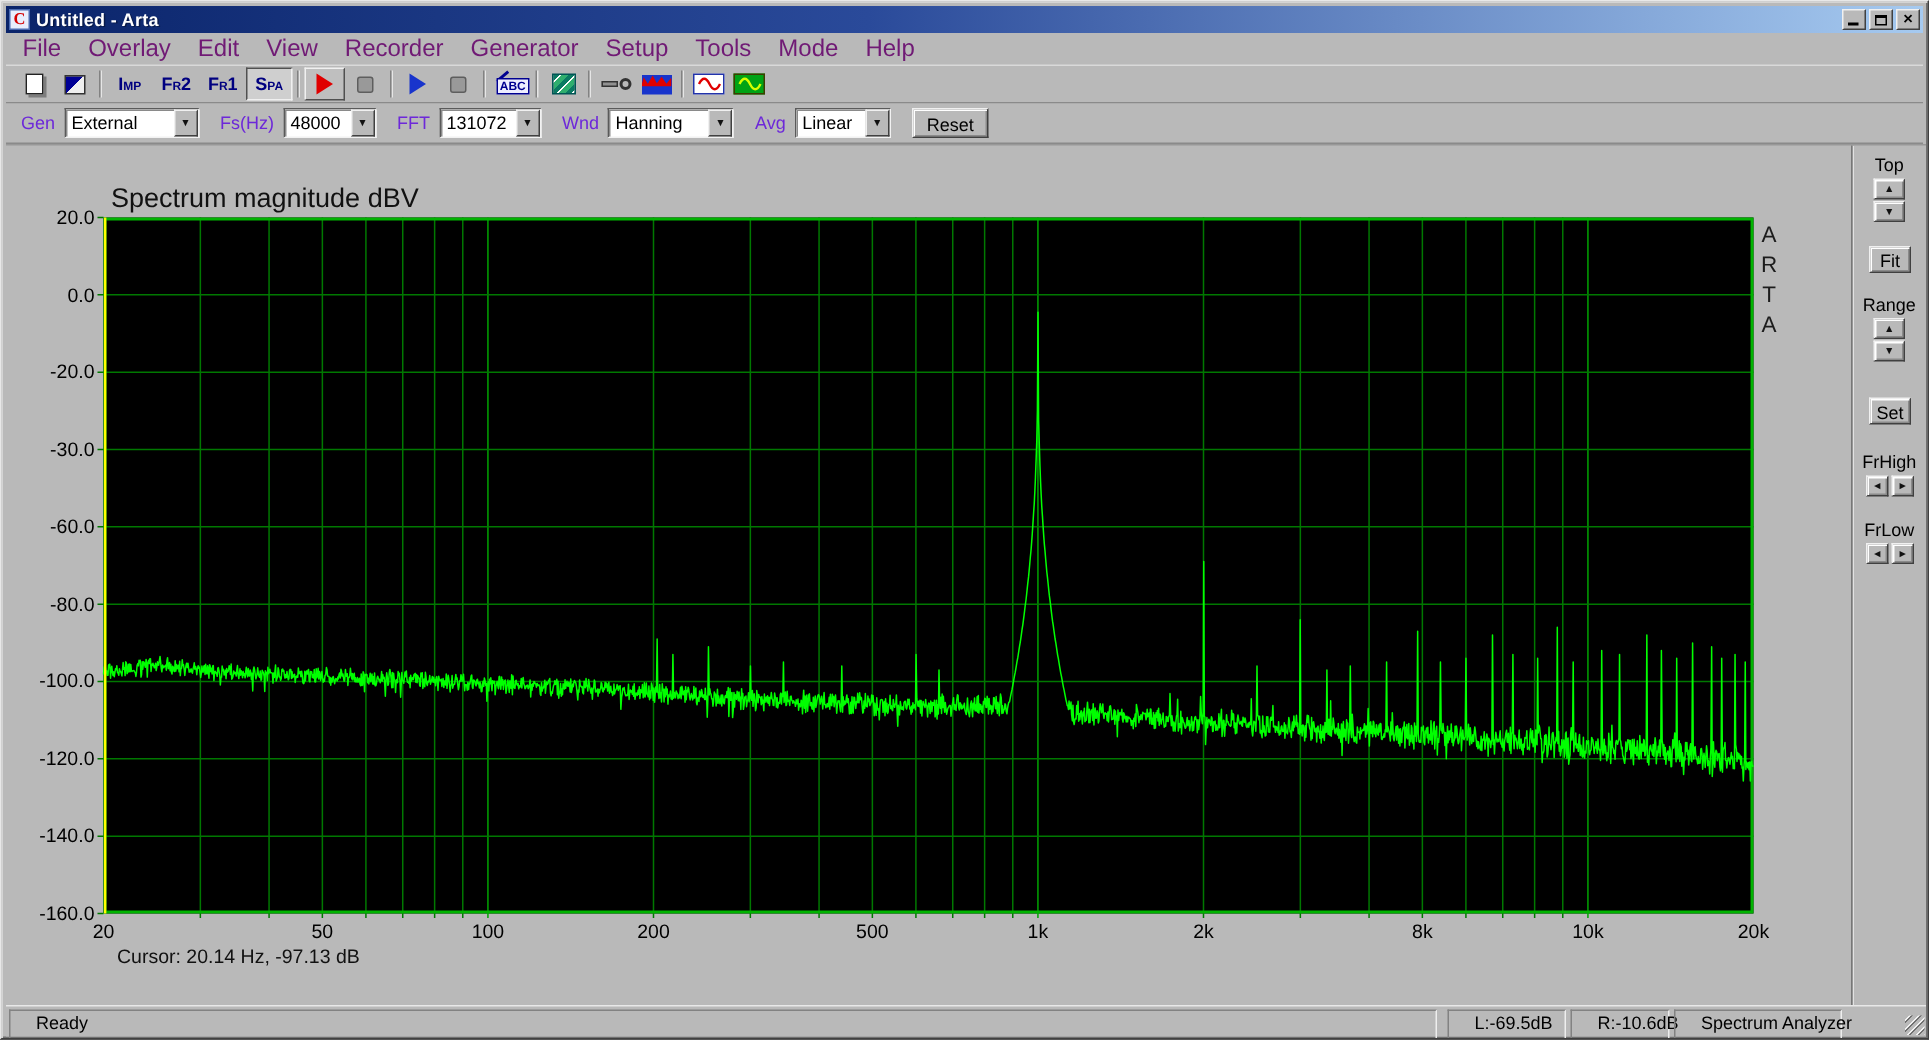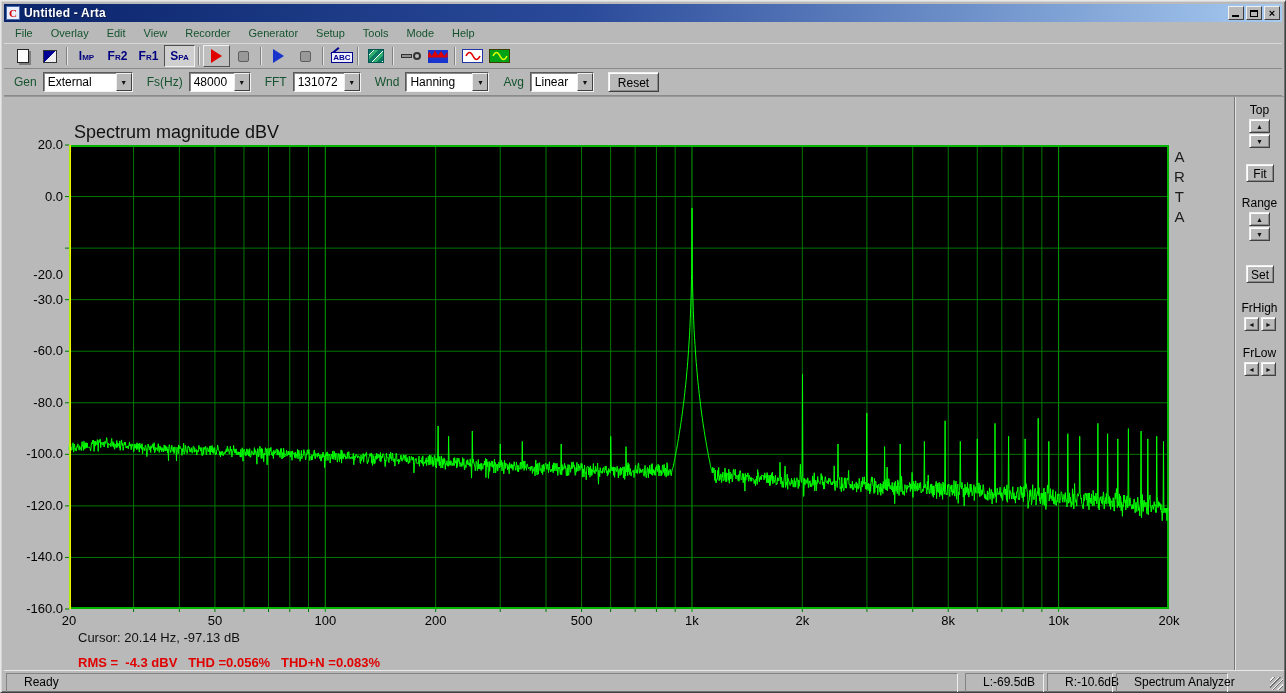--- a/index.html
+++ b/index.html
@@ -24,21 +24,21 @@
     white-space:pre; text-shadow:1px 1px 0 rgba(0,0,0,.35); }
   .tb-btn{ width:16px; height:14px; background:#b9b9b9; margin-left:2px;
     border:1px solid; border-color:#f0f0f0 #404040 #404040 #f0f0f0;
     display:flex; align-items:center; justify-content:center; position:relative; }
   .g-min{ position:absolute; left:3px; bottom:2px; width:7px; height:2px; background:#000; }
   .g-max{ width:8px; height:7px; border:1px solid #000; border-top-width:2px; }
   .g-close{ font-size:11px; font-weight:bold; color:#000; line-height:10px; }
   
   .menubar{ position:absolute; left:3px; top:21px; right:3px; height:21px;
     display:flex; align-items:center; padding-left:2px; background:#b9b9b9; }
-  .menu-item{ font-size:11px; color:#14532d; padding:2px 9px; }
+  .menu-item{ font-size:16px; color:#701a75; padding:2px 9px; }
   
   .toolbar{ position:absolute; left:3px; top:42px; right:3px; height:26px;
     display:flex; align-items:center; padding-left:5px; background:#b9b9b9;
     border-top:1px solid #d9d9d9; border-bottom:1px solid #8a8a8a; }
   .tbtn{ width:27px; height:22px; display:flex; align-items:center; justify-content:center;
     border:1px solid transparent; }
   .tbtn.raised{ border-color:#f0f0f0 #505050 #505050 #f0f0f0; background:#bfbfbf; }
   .tbtn.pressed{ border-color:#505050 #f0f0f0 #f0f0f0 #505050; background:#cfcfcf; }
   .tsep{ width:2px; height:18px; margin:0 3px;
     border-left:1px solid #828282; border-right:1px solid #e6e6e6; }
@@ -65,21 +65,21 @@
   .i-wave{ position:relative; width:20px; height:13px; background:#1834cc; overflow:hidden; }
   .i-wave::before{ content:""; position:absolute; left:0; right:0; top:0; height:8px; background:#e00000;
     clip-path:polygon(0 100%,8% 25%,22% 80%,38% 10%,52% 75%,68% 20%,84% 80%,100% 30%,100% 100%); }
   .i-sinebox{ width:21px; height:14px; display:flex; align-items:center; justify-content:center; }
   .i-sinebox.white{ background:#fff; border:1px solid #2233aa; }
   .i-sinebox.green{ background:#00a315; border:1px solid #3d3d00; }
   
   .ctrlrow{ position:absolute; left:3px; top:68px; right:3px; height:27px;
     display:flex; align-items:center; padding-left:10px; background:#b9b9b9;
     border-bottom:1px solid #8a8a8a; }
-  .ctl-label{ font-size:12px; color:#14532d; margin-right:6px; }
+  .ctl-label{ font-size:12px; color:#6d28d9; margin-right:6px; }
   .combo{ height:20px; display:flex; margin-right:14px;
     border:1px solid; border-color:#5a5a5a #f2f2f2 #f2f2f2 #5a5a5a; background:#fff;
     box-shadow:inset 1px 1px 0 #8a8a8a; }
   .combo .val{ font-size:12px; padding:2px 4px 0 4px; color:#000; }
   .combo .arrow{ width:16px; background:#b9b9b9; display:flex; align-items:center; justify-content:center;
     border:1px solid; border-color:#f0f0f0 #404040 #404040 #f0f0f0; font-size:7px; color:#111; }
   .btn{ background:#b9b9b9; border:1px solid; border-color:#f0f0f0 #404040 #404040 #f0f0f0;
     box-shadow:inset 1px 1px 0 #fff, inset -1px -1px 0 #8a8a8a;
     font-size:12px; color:#000; text-align:center; }
   .reset-btn{ height:20px; padding:2px 9px 0 9px; }
@@ -284,41 +284,40 @@
         <line x1="-4" y1="464" x2="0" y2="464" stroke="#007800" stroke-width="1"></line>
         <rect x="1" y="1" width="1098" height="462" fill="none" stroke="#00b400" stroke-width="2"></rect>
         <path d="M0.0 304.7L0.4 299.6L0.8 300.1L1.3 300.3L1.7 303.7L2.1 302.1L2.5 305.2L3.0 305.1L3.4 298.4L3.8 298.0L4.2 297.8L4.7 307.2L5.1 301.2L5.5 299.1L5.9 302.7L6.3 305.3L6.8 302.9L7.2 306.1L7.6 303.5L8.0 300.9L8.5 301.5L8.9 298.8L9.3 303.3L9.7 303.7L10.2 305.2L10.6 300.8L11.0 302.4L11.4 302.6L11.9 304.0L12.3 305.6L12.7 301.0L13.1 296.7L13.5 301.2L14.0 300.2L14.4 305.4L14.8 296.2L15.2 296.8L15.7 304.1L16.1 303.3L16.5 297.8L16.9 302.9L17.4 297.7L17.8 302.8L18.2 298.0L18.6 302.2L19.0 302.7L19.5 302.2L19.9 302.2L20.3 302.0L20.7 302.7L21.2 303.5L21.6 306.0L22.0 303.2L22.4 298.7L22.9 297.4L23.3 298.9L23.7 295.2L24.1 296.4L24.5 295.1L25.0 306.4L25.4 304.7L25.8 296.1L26.2 301.1L26.7 296.2L27.1 296.7L27.5 298.3L27.9 299.8L28.4 294.6L28.8 297.7L29.2 306.4L29.6 296.9L30.1 295.1L30.5 297.4L30.9 294.2L31.3 294.1L31.7 302.6L32.2 297.8L32.6 298.6L33.0 297.2L33.4 298.9L33.9 300.2L34.3 299.4L34.7 297.1L35.1 302.0L35.6 299.5L36.0 296.2L36.4 298.3L36.8 298.5L37.2 295.7L37.7 292.6L38.1 296.5L38.5 300.6L38.9 302.9L39.4 298.4L39.8 299.1L40.2 300.2L40.6 299.3L41.1 299.0L41.5 298.4L41.9 301.8L42.3 295.6L42.7 293.5L43.2 300.8L43.6 299.8L44.0 296.6L44.4 302.1L44.9 297.9L45.3 303.1L45.7 304.3L46.1 299.1L46.6 299.9L47.0 302.5L47.4 302.7L47.8 295.5L48.2 302.4L48.7 298.0L49.1 300.8L49.5 300.4L49.9 298.5L50.4 302.9L50.8 295.9L51.2 305.4L51.6 301.0L52.1 300.3L52.5 294.9L52.9 298.7L53.3 298.1L53.8 301.5L54.2 305.3L54.6 301.4L55.0 298.8L55.4 297.1L55.9 300.0L56.3 297.1L56.7 300.1L57.1 303.1L57.6 301.6L58.0 302.9L58.4 300.9L58.8 302.6L59.3 303.8L59.7 300.9L60.1 299.5L60.5 296.9L60.9 301.1L61.4 299.3L61.8 301.2L62.2 304.8L62.6 301.0L63.1 298.8L63.5 300.5L63.9 299.8L64.3 302.9L64.8 306.6L65.2 304.1L65.6 299.0L66.0 302.9L66.4 303.1L66.9 299.2L67.3 298.7L67.7 304.7L68.1 297.8L68.6 303.7L69.0 304.3L69.4 298.8L69.8 301.3L70.3 307.1L70.7 298.1L71.1 299.1L71.5 302.8L72.0 300.5L72.4 304.3L72.8 298.9L73.2 298.7L73.6 308.6L74.1 303.1L74.5 302.5L74.9 303.7L75.3 303.5L75.8 305.9L76.2 300.4L76.6 300.1L77.0 302.2L77.5 305.4L77.9 311.6L78.3 306.6L78.7 306.4L79.1 299.0L79.6 302.1L80.0 301.3L80.4 305.0L80.8 304.7L81.3 301.9L81.7 307.5L82.1 300.6L82.5 303.2L83.0 302.7L83.4 301.1L83.8 298.8L84.2 300.0L84.6 304.6L85.1 297.7L85.5 307.8L85.9 307.2L86.3 306.0L86.8 302.4L87.2 304.2L87.6 303.1L88.0 303.7L88.5 305.7L88.9 301.6L89.3 298.7L89.7 304.3L90.2 307.4L90.6 304.1L91.0 300.9L91.4 305.1L91.8 302.1L92.3 303.7L92.7 306.8L93.1 302.7L93.5 305.2L94.0 304.1L94.4 306.9L94.8 302.9L95.2 299.9L95.7 304.4L96.1 306.2L96.5 300.7L96.9 305.1L97.3 305.7L97.8 301.7L98.2 303.3L98.6 308.0L99.0 303.9L99.5 315.6L99.9 301.7L100.3 299.7L100.7 301.3L101.2 304.9L101.6 307.6L102.0 306.0L102.4 304.3L102.8 300.2L103.3 304.5L103.7 305.8L104.1 306.6L104.5 302.3L105.0 308.5L105.4 308.0L105.8 301.8L106.2 302.8L106.7 303.7L107.1 306.0L107.5 316.0L107.9 302.2L108.3 303.1L108.8 303.8L109.2 308.7L109.6 299.9L110.0 304.1L110.5 303.3L110.9 301.1L111.3 303.5L111.7 303.4L112.2 303.6L112.6 303.9L113.0 310.4L113.4 303.6L113.9 306.7L114.3 302.5L114.7 298.3L115.1 309.0L115.5 307.8L116.0 306.4L116.4 300.1L116.8 301.7L117.2 306.3L117.7 306.4L118.1 308.5L118.5 307.3L118.9 301.4L119.4 301.0L119.8 302.5L120.2 302.0L120.6 305.4L121.0 307.1L121.5 304.6L121.9 306.6L122.3 302.7L122.7 305.7L123.2 308.2L123.6 307.4L124.0 302.1L124.4 301.2L124.9 301.5L125.3 307.3L125.7 302.8L126.1 306.8L126.5 306.2L127.0 304.7L127.4 304.5L127.8 310.0L128.2 306.1L128.7 306.7L129.1 305.3L129.5 306.5L129.9 300.4L130.4 304.1L130.8 303.3L131.2 302.7L131.6 306.1L132.1 302.5L132.5 305.2L132.9 310.0L133.3 310.8L133.7 310.3L134.2 302.5L134.6 308.9L135.0 304.0L135.4 302.4L135.9 304.4L136.3 302.1L136.7 301.3L137.1 308.7L137.6 309.6L138.0 302.7L138.4 303.0L138.8 302.9L139.2 306.7L139.7 304.8L140.1 307.0L140.5 301.3L140.9 309.5L141.4 309.7L141.8 300.8L142.2 306.8L142.6 305.3L143.1 300.5L143.5 307.6L143.9 302.6L144.3 303.4L144.7 308.5L145.2 306.6L145.6 302.6L146.0 306.1L146.4 309.8L146.9 307.9L147.3 309.1L147.7 305.1L148.1 305.0L148.6 300.0L149.0 301.4L149.4 305.6L149.8 305.9L150.3 306.0L150.7 310.2L151.1 306.6L151.5 311.8L151.9 307.2L152.4 309.7L152.8 306.6L153.2 306.0L153.6 308.5L154.1 310.8L154.5 308.5L154.9 307.4L155.3 307.6L155.8 309.0L156.2 306.4L156.6 307.6L157.0 304.8L157.4 303.7L157.9 307.0L158.3 301.2L158.7 302.7L159.1 305.7L159.6 304.3L160.0 307.0L160.4 309.1L160.8 308.4L161.3 301.4L161.7 305.7L162.1 305.8L162.5 304.1L162.9 312.0L163.4 306.6L163.8 306.6L164.2 305.1L164.6 300.5L165.1 305.2L165.5 307.6L165.9 304.0L166.3 308.3L166.8 304.7L167.2 303.8L167.6 309.4L168.0 306.8L168.4 309.7L168.9 309.1L169.3 306.7L169.7 309.9L170.1 308.5L170.6 307.1L171.0 311.0L171.4 312.1L171.8 304.4L172.3 312.0L172.7 311.8L173.1 302.8L173.5 303.9L174.0 316.2L174.4 304.8L174.8 305.1L175.2 304.5L175.6 304.7L176.1 310.1L176.5 307.2L176.9 311.0L177.3 307.4L177.8 303.8L178.2 309.5L178.6 306.8L179.0 304.4L179.5 311.0L179.9 306.1L180.3 311.2L180.7 303.6L181.1 312.2L181.6 312.1L182.0 310.6L182.4 307.0L182.8 305.8L183.3 307.3L183.7 308.6L184.1 307.9L184.5 310.1L185.0 307.4L185.4 302.7L185.8 309.2L186.2 304.7L186.6 307.3L187.1 306.6L187.5 311.6L187.9 319.2L188.3 308.3L188.8 303.5L189.2 306.4L189.6 311.9L190.0 311.0L190.5 303.5L190.9 301.3L191.3 303.4L191.7 307.1L192.2 313.5L192.6 303.3L193.0 313.4L193.4 303.9L193.8 307.7L194.3 308.5L194.7 316.7L195.1 309.8L195.5 308.0L196.0 310.1L196.4 302.7L196.8 305.4L197.2 303.8L197.7 309.6L198.1 319.8L198.5 311.2L198.9 303.4L199.3 308.7L199.8 309.1L200.2 310.5L200.6 305.9L201.0 303.0L201.5 306.2L201.9 302.3L202.3 308.0L202.7 309.9L203.2 309.8L203.6 310.7L204.0 306.7L204.4 313.5L204.8 305.2L205.3 309.0L205.7 307.3L206.1 306.7L206.5 308.1L207.0 304.7L207.4 304.4L207.8 303.9L208.2 309.8L208.7 304.6L209.1 310.2L209.5 305.5L209.9 306.5L210.4 307.1L210.8 312.2L211.2 312.5L211.6 303.7L212.0 306.0L212.5 303.5L212.9 314.0L213.3 311.4L213.7 307.6L214.2 312.8L214.6 303.2L215.0 306.1L215.4 310.7L215.9 312.0L216.3 309.2L216.7 309.7L217.1 308.5L217.5 305.4L218.0 311.1L218.4 309.5L218.8 308.4L219.2 306.0L219.7 309.7L220.1 306.5L220.5 310.0L220.9 308.0L221.4 312.1L221.8 306.9L222.2 306.1L222.6 309.4L223.0 315.3L223.5 305.9L223.9 308.0L224.3 308.5L224.7 308.6L225.2 307.8L225.6 312.6L226.0 309.9L226.4 307.3L226.9 313.3L227.3 309.0L227.7 309.0L228.1 311.6L228.5 304.4L229.0 313.9L229.4 309.1L229.8 305.2L230.2 307.5L230.7 311.8L231.1 316.3L231.5 311.8L231.9 311.7L232.4 305.4L232.8 313.8L233.2 312.1L233.6 311.2L234.1 311.1L234.5 307.8L234.9 304.6L235.3 308.0L235.7 306.9L236.2 311.7L236.6 314.8L237.0 312.8L237.4 308.9L237.9 309.0L238.3 304.8L238.7 306.3L239.1 309.2L239.6 307.0L240.0 304.5L240.4 310.7L240.8 315.5L241.2 311.6L241.7 311.3L242.1 311.7L242.5 315.1L242.9 309.8L243.4 314.7L243.8 310.5L244.2 311.0L244.6 308.7L245.1 305.6L245.5 305.0L245.9 312.9L246.3 313.9L246.7 308.3L247.2 308.7L247.6 309.3L248.0 311.5L248.4 312.3L248.9 308.3L249.3 307.8L249.7 310.9L250.1 310.2L250.6 313.6L251.0 309.6L251.4 311.4L251.8 316.1L252.3 316.0L252.7 310.6L253.1 309.1L253.5 312.6L253.9 307.0L254.4 308.9L254.8 312.0L255.2 310.7L255.6 322.5L256.1 311.7L256.5 309.5L256.9 315.7L257.3 307.8L257.8 310.9L258.2 306.8L258.6 311.6L259.0 315.5L259.4 308.8L259.9 309.4L260.3 310.4L260.7 309.1L261.1 318.1L261.6 312.4L262.0 311.3L262.4 309.2L262.8 311.7L263.3 314.1L263.7 306.2L264.1 305.9L264.5 312.4L264.9 314.5L265.4 306.4L265.8 311.6L266.2 308.1L266.6 314.7L267.1 309.6L267.5 308.8L267.9 308.4L268.3 317.2L268.8 314.2L269.2 311.0L269.6 308.4L270.0 311.2L270.5 316.6L270.9 308.9L271.3 311.9L271.7 313.9L272.1 304.9L272.6 318.2L273.0 305.6L273.4 311.2L273.8 313.6L274.3 313.9L274.7 308.9L275.1 308.5L275.5 311.1L276.0 312.0L276.4 310.6L276.8 314.2L277.2 312.2L277.6 313.2L278.1 311.6L278.5 307.3L278.9 313.7L279.3 308.7L279.8 306.7L280.2 310.9L280.6 312.0L281.0 314.1L281.5 313.5L281.9 312.0L282.3 312.3L282.7 311.7L283.1 314.1L283.6 313.1L284.0 311.1L284.4 308.3L284.8 319.7L285.3 311.4L285.7 315.1L286.1 310.8L286.5 312.5L287.0 309.3L287.4 309.7L287.8 310.9L288.2 311.0L288.6 313.1L289.1 310.6L289.5 312.0L289.9 311.8L290.3 311.6L290.8 313.0L291.2 317.8L291.6 318.6L292.0 310.1L292.5 315.7L292.9 313.3L293.3 313.7L293.7 311.9L294.2 308.5L294.6 317.2L295.0 313.0L295.4 309.7L295.8 311.4L296.3 310.7L296.7 308.8L297.1 308.3L297.5 307.3L298.0 317.0L298.4 318.9L298.8 316.4L299.2 317.2L299.7 313.7L300.1 311.8L300.5 311.3L300.9 308.8L301.3 311.3L301.8 310.0L302.2 307.9L302.6 318.1L303.0 309.1L303.5 320.5L303.9 316.2L304.3 317.0L304.7 310.6L305.2 319.1L305.6 314.3L306.0 318.2L306.4 310.8L306.8 313.9L307.3 314.3L307.7 308.2L308.1 313.9L308.5 311.5L309.0 309.1L309.4 312.3L309.8 312.6L310.2 309.8L310.7 311.0L311.1 316.3L311.5 307.6L311.9 316.6L312.4 314.5L312.8 311.0L313.2 312.8L313.6 309.8L314.0 308.7L314.5 309.7L314.9 310.5L315.3 312.7L315.7 316.5L316.2 321.7L316.6 315.0L317.0 316.4L317.4 308.3L317.9 312.3L318.3 312.4L318.7 313.1L319.1 312.7L319.5 316.7L320.0 317.6L320.4 309.1L320.8 310.0L321.2 313.5L321.7 307.3L322.1 312.4L322.5 312.3L322.9 315.7L323.4 308.0L323.8 310.2L324.2 313.4L324.6 315.4L325.0 317.1L325.5 313.7L325.9 321.1L326.3 314.7L326.7 313.8L327.2 308.3L327.6 309.5L328.0 316.3L328.4 315.3L328.9 316.2L329.3 314.3L329.7 319.1L330.1 314.5L330.6 316.9L331.0 314.7L331.4 314.2L331.8 310.0L332.2 310.7L332.7 315.7L333.1 316.3L333.5 313.6L333.9 314.7L334.4 309.9L334.8 313.4L335.2 310.4L335.6 310.8L336.1 315.7L336.5 313.6L336.9 309.9L337.3 317.1L337.7 313.7L338.2 312.5L338.6 316.5L339.0 316.0L339.4 318.7L339.9 317.1L340.3 311.0L340.7 317.6L341.1 315.5L341.6 314.8L342.0 313.9L342.4 311.4L342.8 313.5L343.2 315.3L343.7 312.4L344.1 314.2L344.5 312.1L344.9 327.9L345.4 319.8L345.8 317.7L346.2 313.9L346.6 314.8L347.1 313.3L347.5 316.5L347.9 318.1L348.3 318.9L348.7 318.4L349.2 318.7L349.6 316.8L350.0 311.1L350.4 321.3L350.9 316.0L351.3 315.0L351.7 316.4L352.1 315.6L352.6 317.9L353.0 312.5L353.4 319.1L353.8 310.8L354.3 321.2L354.7 318.7L355.1 317.0L355.5 317.6L355.9 318.6L356.4 315.2L356.8 317.8L357.2 312.8L357.6 320.6L358.1 314.9L358.5 316.6L358.9 316.6L359.3 311.3L359.8 320.1L360.2 318.1L360.6 310.1L361.0 319.7L361.4 317.5L361.9 310.3L362.3 317.7L362.7 317.7L363.1 319.5L363.6 312.3L364.0 321.5L364.4 315.7L364.8 320.4L365.3 310.4L365.7 311.9L366.1 315.8L366.5 321.9L366.9 313.6L367.4 323.1L367.8 317.5L368.2 312.9L368.6 316.3L369.1 281.0L369.5 316.4L369.9 317.1L370.3 320.7L370.8 311.4L371.2 320.1L371.6 316.8L372.0 323.0L372.5 310.9L372.9 315.2L373.3 314.4L373.7 323.0L374.1 314.5L374.6 319.5L375.0 312.9L375.4 318.0L375.8 314.4L376.3 324.4L376.7 318.3L377.1 319.7L377.5 318.6L378.0 315.7L378.4 321.0L378.8 318.4L379.2 321.4L379.6 291.3L380.1 320.5L380.5 316.5L380.9 317.2L381.3 320.2L381.8 315.6L382.2 316.9L382.6 317.2L383.0 320.8L383.5 318.4L383.9 320.2L384.3 316.8L384.7 313.2L385.1 320.8L385.6 312.5L386.0 314.6L386.4 318.2L386.8 316.3L387.3 315.6L387.7 323.1L388.1 312.9L388.5 321.5L389.0 315.3L389.4 316.3L389.8 313.1L390.2 314.7L390.7 319.5L391.1 321.6L391.5 319.4L391.9 317.4L392.3 318.7L392.8 321.6L393.2 320.2L393.6 312.6L394.0 320.4L394.5 316.7L394.9 313.7L395.3 323.3L395.7 324.8L396.2 320.3L396.6 319.9L397.0 322.6L397.4 315.6L397.8 319.3L398.3 319.5L398.7 314.6L399.1 316.7L399.5 319.8L400.0 320.0L400.4 318.1L400.8 321.3L401.2 313.8L401.7 321.5L402.1 319.1L402.5 333.1L402.9 320.9L403.3 286.1L403.8 318.3L404.2 314.1L404.6 317.0L405.0 317.7L405.5 320.9L405.9 320.8L406.3 325.8L406.7 323.0L407.2 316.3L407.6 317.6L408.0 317.8L408.4 325.6L408.8 322.3L409.3 314.5L409.7 323.9L410.1 319.0L410.5 321.8L411.0 324.2L411.4 321.2L411.8 318.4L412.2 325.6L412.7 318.3L413.1 320.7L413.5 323.7L413.9 324.2L414.4 319.0L414.8 318.7L415.2 320.0L415.6 316.0L416.0 320.2L416.5 313.4L416.9 332.6L417.3 321.6L417.7 314.0L418.2 321.9L418.6 317.2L419.0 316.7L419.4 333.4L419.9 327.6L420.3 316.6L420.7 326.4L421.1 318.0L421.5 319.2L422.0 321.2L422.4 315.9L422.8 317.0L423.2 322.2L423.7 316.3L424.1 322.3L424.5 319.8L424.9 328.0L425.4 314.1L425.8 320.6L426.2 317.4L426.6 327.9L427.0 325.4L427.5 319.7L427.9 320.4L428.3 319.0L428.7 326.1L429.2 322.1L429.6 321.7L430.0 316.9L430.4 322.9L430.9 319.5L431.3 299.0L431.7 320.2L432.1 321.9L432.6 315.3L433.0 325.9L433.4 320.2L433.8 317.5L434.2 321.5L434.7 328.8L435.1 326.9L435.5 315.4L435.9 318.8L436.4 323.5L436.8 318.0L437.2 319.9L437.6 319.6L438.1 320.7L438.5 324.8L438.9 319.4L439.3 324.0L439.7 321.8L440.2 328.8L440.6 317.7L441.0 323.2L441.4 321.3L441.9 319.7L442.3 323.0L442.7 318.9L443.1 323.8L443.6 319.9L444.0 325.4L444.4 320.0L444.8 320.5L445.2 316.7L445.7 320.9L446.1 321.5L446.5 325.2L446.9 325.3L447.4 317.0L447.8 319.6L448.2 320.3L448.6 326.4L449.1 320.2L449.5 327.0L449.9 324.6L450.3 323.2L450.8 323.8L451.2 318.0L451.6 317.1L452.0 324.4L452.4 317.6L452.9 319.3L453.3 296.4L453.7 323.3L454.1 320.7L454.6 316.3L455.0 325.4L455.4 324.9L455.8 315.9L456.3 322.7L456.7 321.8L457.1 322.7L457.5 325.3L457.9 319.4L458.4 319.1L458.8 321.8L459.2 322.2L459.6 323.9L460.1 322.2L460.5 322.9L460.9 323.5L461.3 325.9L461.8 321.5L462.2 324.1L462.6 324.0L463.0 321.0L463.4 328.5L463.9 324.1L464.3 325.8L464.7 326.2L465.1 321.9L465.6 322.5L466.0 330.9L466.4 320.9L466.8 315.1L467.3 327.2L467.7 319.0L468.1 330.0L468.5 321.0L468.9 318.3L469.4 329.2L469.8 323.4L470.2 318.3L470.6 317.6L471.1 325.5L471.5 323.8L471.9 323.4L472.3 327.5L472.8 327.8L473.2 319.9L473.6 329.5L474.0 322.8L474.5 319.0L474.9 326.6L475.3 324.7L475.7 321.8L476.1 319.2L476.6 318.1L477.0 318.5L477.4 321.2L477.8 324.4L478.3 321.5L478.7 319.1L479.1 322.8L479.5 327.6L480.0 321.1L480.4 316.7L480.8 324.6L481.2 324.6L481.6 326.9L482.1 325.4L482.5 324.0L482.9 326.3L483.3 325.7L483.8 319.8L484.2 327.8L484.6 317.9L485.0 324.6L485.5 325.5L485.9 317.9L486.3 322.8L486.7 319.4L487.1 326.1L487.6 320.5L488.0 318.3L488.4 324.1L488.8 330.5L489.3 324.4L489.7 322.1L490.1 322.8L490.5 322.2L491.0 327.0L491.4 329.5L491.8 323.3L492.2 299.0L492.7 329.8L493.1 319.5L493.5 325.4L493.9 322.3L494.3 324.5L494.8 323.9L495.2 320.2L495.6 318.3L496.0 323.4L496.5 320.8L496.9 324.6L497.3 330.9L497.7 330.5L498.2 323.2L498.6 330.7L499.0 319.5L499.4 327.5L499.8 330.4L500.3 319.9L500.7 320.0L501.1 324.1L501.5 327.3L502.0 322.6L502.4 323.5L502.8 317.2L503.2 323.2L503.7 323.5L504.1 316.8L504.5 321.5L504.9 319.8L505.3 320.2L505.8 326.0L506.2 330.4L506.6 329.8L507.0 322.4L507.5 327.1L507.9 317.4L508.3 325.1L508.7 325.9L509.2 326.2L509.6 319.0L510.0 322.6L510.4 321.0L510.9 325.4L511.3 324.4L511.7 323.4L512.1 318.3L512.5 322.9L513.0 318.6L513.4 323.2L513.8 332.2L514.2 323.8L514.7 328.5L515.1 331.9L515.5 320.2L515.9 326.3L516.4 328.5L516.8 327.6L517.2 334.9L517.6 325.7L518.0 321.8L518.5 321.5L518.9 321.4L519.3 321.7L519.7 329.9L520.2 323.9L520.6 322.7L521.0 332.2L521.4 320.9L521.9 329.5L522.3 323.8L522.7 330.6L523.1 329.8L523.5 324.9L524.0 324.8L524.4 318.5L524.8 327.4L525.2 325.5L525.7 328.2L526.1 328.8L526.5 321.3L526.9 324.2L527.4 326.5L527.8 324.3L528.2 324.3L528.6 318.3L529.0 328.0L529.5 339.2L529.9 325.2L530.3 328.9L530.7 331.6L531.2 322.7L531.6 325.2L532.0 327.7L532.4 327.8L532.9 326.2L533.3 328.3L533.7 323.3L534.1 322.7L534.6 322.5L535.0 326.6L535.4 327.7L535.8 325.6L536.2 321.1L536.7 324.6L537.1 321.1L537.5 327.7L537.9 326.4L538.4 331.1L538.8 325.7L539.2 329.7L539.6 323.5L540.1 327.0L540.5 326.5L540.9 324.6L541.3 328.1L541.7 291.3L542.2 320.8L542.6 323.9L543.0 325.8L543.4 322.5L543.9 326.1L544.3 321.8L544.7 330.4L545.1 322.0L545.6 332.3L546.0 326.2L546.4 322.6L546.8 324.7L547.2 324.9L547.7 326.7L548.1 321.3L548.5 325.3L548.9 325.7L549.4 333.0L549.8 325.0L550.2 323.7L550.6 324.3L551.1 330.6L551.5 322.4L551.9 323.7L552.3 329.4L552.8 323.3L553.2 325.2L553.6 325.0L554.0 321.8L554.4 332.9L554.9 329.8L555.3 321.8L555.7 334.4L556.1 324.8L556.6 331.0L557.0 301.6L557.4 321.8L557.8 327.1L558.3 319.9L558.7 330.7L559.1 317.7L559.5 326.7L559.9 319.2L560.4 326.7L560.8 329.8L561.2 323.4L561.6 326.8L562.1 331.1L562.5 329.2L562.9 327.2L563.3 326.7L563.8 325.5L564.2 325.2L564.6 325.4L565.0 332.5L565.4 328.8L565.9 324.7L566.3 322.3L566.7 320.2L567.1 328.0L567.6 324.9L568.0 327.7L568.4 328.6L568.8 322.0L569.3 318.2L569.7 318.5L570.1 326.6L570.5 328.3L571.0 323.5L571.4 324.1L571.8 327.6L572.2 325.0L572.6 327.4L573.1 326.7L573.5 325.7L573.9 323.9L574.3 328.4L574.8 330.1L575.2 331.3L575.6 326.0L576.0 320.4L576.5 329.4L576.9 330.7L577.3 332.8L577.7 328.4L578.1 324.3L578.6 322.4L579.0 328.6L579.4 332.8L579.8 323.8L580.3 327.6L580.7 320.3L581.1 328.9L581.5 325.0L582.0 329.0L582.4 319.5L582.8 329.8L583.2 318.6L583.6 330.4L584.1 324.3L584.5 327.9L584.9 324.9L585.3 329.7L585.8 325.9L586.2 330.5L586.6 322.7L587.0 324.5L587.5 320.5L587.9 320.9L588.3 326.5L588.7 326.6L589.1 319.2L589.6 322.2L590.0 331.0L590.4 320.7L590.8 327.9L591.3 325.2L591.7 325.6L592.1 331.0L592.5 325.8L593.0 329.5L593.4 320.2L593.8 320.1L594.2 323.6L594.7 327.5L595.1 319.4L595.5 326.4L595.9 330.6L596.3 323.2L596.8 326.2L597.2 332.2L597.6 323.6L598.0 317.7L598.5 320.2L598.9 330.6L599.3 325.5L599.7 330.3L600.2 328.4L600.6 327.7L601.0 324.2L601.4 324.9L601.8 329.2L602.3 330.8L602.7 327.2L603.1 325.1L603.5 323.2L604.0 322.9L604.4 320.9L604.8 318.8L605.2 316.7L605.7 314.6L606.1 312.4L606.5 310.2L606.9 307.9L607.3 305.7L607.8 303.3L608.2 301.0L608.6 298.6L609.0 296.1L609.5 293.6L609.9 291.0L610.3 288.4L610.7 285.8L611.2 283.0L611.6 280.2L612.0 277.4L612.4 274.4L612.9 271.4L613.3 268.3L613.7 265.2L614.1 261.9L614.5 258.5L615.0 255.0L615.4 251.4L615.8 247.6L616.2 243.7L616.7 239.6L617.1 235.4L617.5 231.0L617.9 226.3L618.4 221.3L618.8 216.1L619.2 210.5L619.6 204.4L620.0 197.9L620.5 190.7L620.9 182.6L621.3 173.4L621.7 162.4L622.2 148.6L622.6 128.6L623.0 63.2L623.4 134.7L623.9 152.5L624.3 165.4L624.7 175.8L625.1 184.7L625.5 192.5L626.0 199.6L626.4 206.0L626.8 211.9L627.2 217.4L627.7 222.6L628.1 227.5L628.5 232.1L628.9 236.5L629.4 240.7L629.8 244.7L630.2 248.6L630.6 252.3L631.1 255.9L631.5 259.3L631.9 262.7L632.3 266.0L632.7 269.1L633.2 272.2L633.6 275.2L634.0 278.1L634.4 281.0L634.9 283.7L635.3 286.4L635.7 289.1L636.1 291.7L636.6 294.2L637.0 296.7L637.4 299.2L637.8 301.6L638.2 303.9L638.7 306.2L639.1 308.5L639.5 310.7L639.9 312.9L640.4 315.1L640.8 317.2L641.2 319.3L641.6 321.4L642.1 323.4L642.5 325.4L642.9 325.6L643.3 328.0L643.7 322.3L644.2 327.6L644.6 326.7L645.0 323.0L645.4 331.4L645.9 335.5L646.3 325.1L646.7 336.1L647.1 338.0L647.6 334.8L648.0 333.9L648.4 334.3L648.8 325.4L649.2 331.1L649.7 322.5L650.1 335.8L650.5 330.9L650.9 334.8L651.4 330.2L651.8 328.8L652.2 333.2L652.6 337.6L653.1 329.6L653.5 332.1L653.9 327.1L654.3 336.1L654.8 335.2L655.2 335.2L655.6 327.9L656.0 323.1L656.4 329.1L656.9 336.8L657.3 327.8L657.7 336.7L658.1 329.9L658.6 328.7L659.0 328.0L659.4 335.3L659.8 324.2L660.3 338.3L660.7 330.4L661.1 327.0L661.5 333.8L661.9 333.8L662.4 328.8L662.8 330.1L663.2 337.0L663.6 335.9L664.1 327.1L664.5 324.2L664.9 326.4L665.3 330.2L665.8 328.8L666.2 324.3L666.6 331.4L667.0 334.0L667.4 330.5L667.9 330.2L668.3 331.1L668.7 330.8L669.1 335.5L669.6 329.7L670.0 336.3L670.4 331.0L670.8 326.0L671.3 325.5L671.7 328.4L672.1 334.8L672.5 334.5L673.0 334.5L673.4 331.2L673.8 328.1L674.2 337.8L674.6 329.0L675.1 334.9L675.5 332.3L675.9 346.1L676.3 328.4L676.8 335.3L677.2 330.9L677.6 330.0L678.0 331.5L678.5 331.6L678.9 327.9L679.3 334.6L679.7 336.4L680.1 330.2L680.6 331.3L681.0 334.2L681.4 332.7L681.8 336.3L682.3 332.5L682.7 336.2L683.1 333.5L683.5 333.1L684.0 333.9L684.4 334.0L684.8 335.0L685.2 338.6L685.6 335.3L686.1 335.7L686.5 340.8L686.9 333.9L687.3 335.8L687.8 331.0L688.2 339.4L688.6 324.6L689.0 326.9L689.5 329.4L689.9 333.0L690.3 336.8L690.7 332.7L691.2 334.6L691.6 331.5L692.0 331.9L692.4 334.8L692.8 329.8L693.3 330.5L693.7 330.7L694.1 330.8L694.5 330.5L695.0 334.9L695.4 333.0L695.8 327.8L696.2 332.8L696.7 331.7L697.1 330.3L697.5 337.5L697.9 327.7L698.3 327.8L698.8 337.8L699.2 334.0L699.6 337.8L700.0 330.0L700.5 340.6L700.9 331.7L701.3 340.4L701.7 330.1L702.2 333.1L702.6 328.6L703.0 335.6L703.4 327.1L703.8 338.7L704.3 331.0L704.7 331.9L705.1 337.7L705.5 335.0L706.0 334.5L706.4 330.3L706.8 336.4L707.2 339.9L707.7 338.6L708.1 339.1L708.5 332.6L708.9 335.8L709.3 333.1L709.8 336.0L710.2 332.4L710.6 332.4L711.0 317.3L711.5 333.2L711.9 338.8L712.3 332.2L712.7 335.8L713.2 342.3L713.6 336.4L714.0 337.6L714.4 342.5L714.9 336.5L715.3 332.5L715.7 331.1L716.1 321.1L716.5 342.4L717.0 339.7L717.4 337.3L717.8 340.0L718.2 329.2L718.7 344.3L719.1 333.4L719.5 334.6L719.9 336.2L720.4 337.1L720.8 339.4L721.2 340.5L721.6 339.9L722.0 337.0L722.5 333.3L722.9 338.8L723.3 336.5L723.7 335.4L724.2 342.1L724.6 338.6L725.0 337.8L725.4 332.9L725.9 342.3L726.3 336.3L726.7 341.8L727.1 337.2L727.5 333.4L728.0 332.7L728.4 334.7L728.8 334.9L729.2 343.5L729.7 334.9L730.1 341.4L730.5 338.4L730.9 334.8L731.4 319.3L731.8 329.5L732.2 334.9L732.6 337.5L733.1 330.2L733.5 229.4L733.9 332.5L734.3 333.1L734.7 351.4L735.2 339.5L735.6 333.3L736.0 340.1L736.4 336.4L736.9 334.5L737.3 335.4L737.7 337.0L738.1 338.6L738.6 332.8L739.0 333.9L739.4 342.7L739.8 342.5L740.2 336.1L740.7 337.5L741.1 335.7L741.5 341.9L741.9 338.4L742.4 341.5L742.8 341.6L743.2 339.4L743.6 330.9L744.1 340.2L744.5 334.6L744.9 332.9L745.3 327.8L745.7 346.0L746.2 340.5L746.6 335.1L747.0 335.5L747.4 345.8L747.9 337.7L748.3 338.6L748.7 331.5L749.1 336.1L749.6 336.0L750.0 337.4L750.4 338.3L750.8 338.5L751.3 339.2L751.7 338.7L752.1 328.5L752.5 334.9L752.9 330.6L753.4 331.3L753.8 340.2L754.2 336.8L754.6 344.1L755.1 337.2L755.5 343.6L755.9 334.4L756.3 331.7L756.8 334.9L757.2 337.1L757.6 337.7L758.0 336.7L758.4 335.8L758.9 338.7L759.3 339.2L759.7 333.1L760.1 336.1L760.6 336.5L761.0 333.6L761.4 335.4L761.8 339.0L762.3 340.0L762.7 338.9L763.1 337.2L763.5 339.8L763.9 336.5L764.4 338.2L764.8 337.8L765.2 320.9L765.6 341.9L766.1 345.6L766.5 341.4L766.9 335.8L767.3 336.4L767.8 336.5L768.2 342.5L768.6 332.2L769.0 299.0L769.4 332.1L769.9 332.3L770.3 334.9L770.7 332.5L771.1 343.6L771.6 341.9L772.0 344.8L772.4 346.8L772.8 332.3L773.3 343.0L773.7 338.9L774.1 342.7L774.5 345.7L775.0 345.2L775.4 332.9L775.8 339.0L776.2 332.8L776.6 343.0L777.1 341.3L777.5 343.2L777.9 334.5L778.3 333.1L778.8 335.2L779.2 333.4L779.6 325.4L780.0 339.5L780.5 339.7L780.9 339.0L781.3 343.2L781.7 339.3L782.1 341.7L782.6 339.8L783.0 343.3L783.4 336.2L783.8 345.1L784.3 342.5L784.7 344.4L785.1 339.7L785.5 338.9L786.0 342.6L786.4 342.4L786.8 342.6L787.2 336.9L787.6 347.1L788.1 338.4L788.5 342.9L788.9 343.2L789.3 344.2L789.8 339.6L790.2 333.4L790.6 335.7L791.0 342.9L791.5 342.4L791.9 346.7L792.3 339.4L792.7 336.3L793.2 342.1L793.6 332.3L794.0 339.6L794.4 336.7L794.8 338.0L795.3 331.8L795.7 339.3L796.1 337.0L796.5 344.0L797.0 341.1L797.4 344.5L797.8 268.1L798.2 343.3L798.7 338.9L799.1 345.6L799.5 338.3L799.9 338.6L800.3 341.3L800.8 348.9L801.2 338.9L801.6 346.5L802.0 337.3L802.5 331.9L802.9 336.6L803.3 332.2L803.7 337.9L804.2 341.0L804.6 341.2L805.0 348.5L805.4 333.4L805.8 347.4L806.3 337.3L806.7 336.1L807.1 338.6L807.5 342.5L808.0 343.0L808.4 340.5L808.8 349.7L809.2 340.2L809.7 339.1L810.1 342.9L810.5 342.5L810.9 347.2L811.4 338.1L811.8 350.4L812.2 342.8L812.6 346.7L813.0 339.0L813.5 346.3L813.9 348.6L814.3 336.6L814.7 343.4L815.2 343.1L815.6 301.6L816.0 340.9L816.4 344.5L816.9 334.5L817.3 344.8L817.7 345.2L818.1 322.1L818.5 345.8L819.0 339.6L819.4 341.2L819.8 333.7L820.2 336.7L820.7 342.5L821.1 344.1L821.5 341.5L821.9 340.4L822.4 343.8L822.8 345.0L823.2 337.3L823.6 347.1L824.0 341.4L824.5 344.8L824.9 349.8L825.3 337.6L825.7 358.7L826.2 339.5L826.6 336.0L827.0 346.3L827.4 341.1L827.9 343.9L828.3 348.7L828.7 334.9L829.1 337.3L829.5 337.1L830.0 350.5L830.4 344.1L830.8 340.3L831.2 299.0L831.7 344.2L832.1 346.7L832.5 331.2L832.9 337.6L833.4 347.0L833.8 349.4L834.2 346.6L834.6 346.3L835.1 349.9L835.5 350.4L835.9 339.6L836.3 342.9L836.7 343.2L837.2 342.9L837.6 347.6L838.0 340.1L838.4 344.1L838.9 342.0L839.3 342.2L839.7 341.1L840.1 341.9L840.6 337.5L841.0 339.3L841.4 346.4L841.8 339.0L842.2 344.3L842.7 340.9L843.1 327.4L843.5 341.1L843.9 352.4L844.4 336.8L844.8 336.2L845.2 343.9L845.6 339.1L846.1 346.2L846.5 335.8L846.9 336.7L847.3 344.1L847.7 341.0L848.2 346.2L848.6 338.1L849.0 340.1L849.4 344.1L849.9 345.1L850.3 338.3L850.7 343.0L851.1 337.3L851.6 337.6L852.0 347.6L852.4 348.0L852.8 346.3L853.3 346.6L853.7 344.2L854.1 346.3L854.5 341.5L854.9 342.7L855.4 296.4L855.8 343.0L856.2 339.2L856.6 340.9L857.1 343.0L857.5 345.6L857.9 349.0L858.3 336.4L858.8 344.9L859.2 330.1L859.6 339.9L860.0 347.4L860.4 348.8L860.9 345.1L861.3 342.6L861.7 339.4L862.1 348.4L862.6 338.9L863.0 340.6L863.4 350.5L863.8 341.1L864.3 352.3L864.7 340.8L865.1 348.4L865.5 350.0L865.9 343.3L866.4 339.8L866.8 340.5L867.2 336.3L867.6 353.7L868.1 339.9L868.5 346.7L868.9 338.0L869.3 347.5L869.8 347.3L870.2 337.3L870.6 351.8L871.0 345.3L871.5 349.4L871.9 338.6L872.3 340.5L872.7 350.3L873.1 345.7L873.6 354.4L874.0 337.0L874.4 345.7L874.8 339.2L875.3 349.3L875.7 337.7L876.1 275.8L876.5 344.2L877.0 349.4L877.4 349.8L877.8 348.7L878.2 349.8L878.6 339.8L879.1 341.1L879.5 342.1L879.9 339.0L880.3 349.8L880.8 351.5L881.2 342.3L881.6 343.5L882.0 340.4L882.5 346.9L882.9 339.8L883.3 350.3L883.7 345.9L884.1 344.7L884.6 348.3L885.0 335.5L885.4 345.8L885.8 351.2L886.3 344.2L886.7 337.6L887.1 336.1L887.5 354.3L888.0 343.7L888.4 341.6L888.8 339.2L889.2 358.4L889.6 347.5L890.1 349.9L890.5 345.3L890.9 336.5L891.3 296.4L891.8 341.9L892.2 341.8L892.6 343.8L893.0 337.3L893.5 342.4L893.9 343.7L894.3 352.0L894.7 343.3L895.2 360.9L895.6 348.2L896.0 339.2L896.4 350.1L896.8 342.5L897.3 348.1L897.7 342.1L898.1 346.4L898.5 337.6L899.0 349.8L899.4 343.5L899.8 352.1L900.2 349.4L900.7 348.0L901.1 339.1L901.5 346.8L901.9 339.0L902.3 341.3L902.8 348.3L903.2 350.8L903.6 349.6L904.0 345.9L904.5 342.7L904.9 339.7L905.3 355.5L905.7 347.2L906.2 341.6L906.6 347.2L907.0 348.2L907.4 347.0L907.8 346.2L908.3 293.9L908.7 341.8L909.1 348.4L909.5 345.5L910.0 337.9L910.4 345.6L910.8 351.7L911.2 340.2L911.7 345.8L912.1 350.7L912.5 348.8L912.9 344.8L913.4 349.3L913.8 343.4L914.2 339.6L914.6 342.4L915.0 347.0L915.5 352.7L915.9 349.2L916.3 354.2L916.7 349.5L917.2 353.5L917.6 352.7L918.0 355.0L918.4 345.9L918.9 355.4L919.3 347.8L919.7 348.5L920.1 348.3L920.5 342.8L921.0 354.4L921.4 350.1L921.8 348.3L922.2 344.3L922.7 347.1L923.1 359.1L923.5 347.2L923.9 348.0L924.4 349.0L924.8 353.4L925.2 350.0L925.6 348.3L926.0 278.4L926.5 351.4L926.9 348.2L927.3 357.7L927.7 349.2L928.2 343.2L928.6 345.5L929.0 349.7L929.4 347.8L929.9 348.7L930.3 349.5L930.7 345.8L931.1 342.2L931.6 351.0L932.0 350.8L932.4 353.1L932.8 347.6L933.2 352.8L933.7 355.6L934.1 349.1L934.5 347.0L934.9 343.8L935.4 341.8L935.8 349.6L936.2 349.9L936.6 343.9L937.1 350.5L937.5 355.2L937.9 339.9L938.3 357.3L938.7 344.6L939.2 343.0L939.6 291.3L940.0 347.1L940.4 354.2L940.9 345.2L941.3 348.1L941.7 347.2L942.1 349.8L942.6 354.1L943.0 350.9L943.4 347.3L943.8 341.7L944.2 354.0L944.7 348.2L945.1 347.7L945.5 355.0L945.9 351.3L946.4 358.2L946.8 351.0L947.2 353.1L947.6 346.7L948.1 347.2L948.5 346.8L948.9 342.1L949.3 354.5L949.7 353.3L950.2 353.5L950.6 354.9L951.0 345.2L951.4 340.9L951.9 346.3L952.3 350.1L952.7 342.1L953.1 352.8L953.6 347.9L954.0 347.9L954.4 356.5L954.8 341.6L955.3 350.2L955.7 351.5L956.1 293.9L956.5 343.7L956.9 338.4L957.4 339.9L957.8 343.6L958.2 347.5L958.6 347.5L959.1 363.4L959.5 356.5L959.9 356.8L960.3 355.4L960.8 345.3L961.2 351.3L961.6 344.6L962.0 346.3L962.4 359.7L962.9 357.5L963.3 351.9L963.7 339.7L964.1 351.2L964.6 351.8L965.0 354.8L965.4 351.1L965.8 344.2L966.3 343.3L966.7 346.2L967.1 360.0L967.5 349.7L967.9 350.3L968.4 346.5L968.8 348.9L969.2 273.2L969.6 350.6L970.1 342.7L970.5 355.8L970.9 352.3L971.3 358.8L971.8 355.4L972.2 348.1L972.6 353.8L973.0 352.6L973.5 348.3L973.9 359.8L974.3 357.1L974.7 344.0L975.1 343.0L975.6 360.5L976.0 348.2L976.4 347.0L976.8 364.5L977.3 360.5L977.7 358.3L978.1 344.7L978.5 340.1L979.0 348.4L979.4 344.2L979.8 296.4L980.2 356.1L980.6 350.0L981.1 351.3L981.5 343.7L981.9 353.6L982.3 350.8L982.8 352.4L983.2 355.9L983.6 347.9L984.0 344.6L984.5 358.7L984.9 351.8L985.3 355.0L985.7 359.1L986.1 359.8L986.6 346.5L987.0 358.4L987.4 360.4L987.8 355.9L988.3 357.0L988.7 348.9L989.1 349.6L989.5 350.9L990.0 348.9L990.4 356.9L990.8 358.1L991.2 355.5L991.7 355.0L992.1 346.6L992.5 347.6L992.9 348.3L993.3 352.1L993.8 357.3L994.2 353.1L994.6 353.6L995.0 349.3L995.5 353.9L995.9 357.2L996.3 347.6L996.7 353.0L997.2 355.1L997.6 354.9L998.0 362.0L998.4 352.3L998.8 288.7L999.3 354.7L999.7 358.3L1000.1 353.2L1000.5 347.9L1001.0 357.2L1001.4 352.4L1001.8 358.1L1002.2 362.2L1002.7 356.8L1003.1 359.8L1003.5 343.8L1003.9 351.4L1004.3 349.2L1004.8 364.0L1005.2 351.8L1005.6 338.5L1006.0 353.0L1006.5 354.2L1006.9 357.4L1007.3 355.4L1007.7 361.2L1008.2 350.2L1008.6 348.7L1009.0 349.9L1009.4 351.2L1009.8 349.2L1010.3 347.1L1010.7 291.3L1011.1 348.2L1011.5 349.5L1012.0 354.2L1012.4 353.1L1012.8 358.6L1013.2 359.6L1013.7 362.0L1014.1 363.9L1014.5 360.5L1014.9 349.6L1015.4 355.8L1015.8 354.4L1016.2 348.2L1016.6 349.7L1017.0 348.4L1017.5 354.8L1017.9 348.7L1018.3 360.6L1018.7 358.8L1019.2 348.0L1019.6 358.4L1020.0 364.8L1020.4 347.9L1020.9 357.0L1021.3 357.3L1021.7 353.1L1022.1 358.8L1022.5 348.9L1023.0 358.0L1023.4 360.4L1023.8 361.1L1024.2 345.4L1024.7 355.1L1025.1 360.6L1025.5 351.0L1025.9 351.2L1026.4 355.9L1026.8 348.0L1027.2 348.9L1027.6 358.9L1028.0 358.3L1028.5 350.8L1028.9 278.4L1029.3 363.1L1029.7 358.6L1030.2 365.0L1030.6 355.1L1031.0 352.7L1031.4 351.8L1031.9 355.6L1032.3 355.3L1032.7 358.4L1033.1 351.3L1033.6 359.4L1034.0 352.7L1034.4 346.9L1034.8 350.0L1035.2 364.1L1035.7 355.8L1036.1 358.8L1036.5 352.5L1036.9 356.6L1037.4 348.4L1037.8 359.3L1038.2 352.3L1038.6 288.7L1039.1 348.7L1039.5 351.3L1039.9 358.6L1040.3 351.5L1040.7 361.2L1041.2 353.4L1041.6 364.5L1042.0 358.4L1042.4 357.2L1042.9 355.7L1043.3 359.3L1043.7 362.0L1044.1 352.7L1044.6 355.1L1045.0 366.1L1045.4 366.0L1045.8 355.7L1046.2 348.2L1046.7 353.7L1047.1 348.9L1047.5 343.6L1047.9 353.9L1048.4 362.8L1048.8 293.9L1049.2 355.3L1049.6 360.8L1050.1 356.6L1050.5 348.9L1050.9 362.6L1051.3 350.9L1051.8 352.9L1052.2 365.8L1052.6 356.8L1053.0 361.6L1053.4 371.3L1053.9 359.7L1054.3 361.7L1054.7 350.0L1055.1 355.9L1055.6 350.0L1056.0 358.1L1056.4 355.1L1056.8 365.0L1057.3 358.9L1057.7 353.1L1058.1 350.8L1058.5 362.0L1058.9 362.8L1059.4 283.6L1059.8 352.1L1060.2 361.0L1060.6 353.6L1061.1 352.8L1061.5 358.5L1061.9 360.8L1062.3 361.3L1062.8 364.2L1063.2 359.4L1063.6 363.9L1064.0 363.0L1064.4 363.8L1064.9 354.2L1065.3 354.0L1065.7 357.6L1066.1 367.8L1066.6 360.9L1067.0 357.2L1067.4 360.8L1067.8 366.6L1068.3 358.5L1068.7 352.2L1069.1 355.8L1069.5 365.5L1069.9 362.0L1070.4 363.6L1070.8 371.0L1071.2 360.1L1071.6 354.5L1072.1 286.1L1072.5 372.7L1072.9 364.9L1073.3 349.5L1073.8 362.9L1074.2 366.5L1074.6 357.2L1075.0 355.2L1075.5 356.2L1075.9 362.1L1076.3 357.6L1076.7 359.6L1077.1 357.4L1077.6 366.2L1078.0 368.9L1078.4 366.5L1078.8 293.9L1079.3 369.9L1079.7 355.6L1080.1 353.6L1080.5 353.7L1081.0 350.0L1081.4 361.9L1081.8 361.8L1082.2 367.0L1082.6 363.2L1083.1 360.4L1083.5 360.0L1083.9 362.1L1084.3 364.5L1084.8 360.5L1085.2 356.7L1085.6 360.7L1086.0 359.3L1086.5 367.4L1086.9 364.4L1087.3 367.5L1087.7 291.3L1088.1 351.4L1088.6 354.8L1089.0 362.6L1089.4 356.6L1089.8 360.7L1090.3 357.5L1090.7 360.9L1091.1 358.5L1091.5 364.6L1092.0 359.4L1092.4 367.2L1092.8 366.5L1093.2 375.7L1093.7 365.0L1094.1 359.8L1094.5 296.4L1094.9 368.0L1095.3 362.9L1095.8 364.9L1096.2 366.9L1096.6 363.3L1097.0 368.2L1097.5 363.0L1097.9 375.6L1098.3 364.0L1098.7 362.6L1099.2 365.7L1099.6 365.8L1100.0 365.3" fill="none" stroke="#00ff00" stroke-width="1" stroke-linejoin="round"></path>
         <line x1="1.1108058696599403" y1="0" x2="1.1108058696599403" y2="464" stroke="#ffff00" stroke-width="1.6"></line>
       </svg>
     <div class="watermark" id="watermark">A
 R
 T
 A</div>
     <div class="readout-cursor">Cursor: 20.14 Hz, -97.13 dB</div>
-    <div class="readout-rms">RMS =  -4.3 dBV   THD =0.056%   THD+N =0.083%</div>
 
     <div class="rpanel">
       <div class="rp-label" style="top:6px">Top</div>
       <div class="spin btn" style="top:22px">▲</div>
       <div class="spin btn" style="top:37px">▼</div>
       <div class="rp-btn btn" style="top:67px">Fit</div>
       <div class="rp-label" style="top:99px">Range</div>
       <div class="spin btn" style="top:115px">▲</div>
       <div class="spin btn" style="top:130px">▼</div>
       <div class="rp-btn btn" style="top:168px">Set</div>
       <div class="rp-label" style="top:204px">FrHigh</div>
       <div class="mini btn" style="left:9px; top:220px">◄</div>
       <div class="mini btn" style="left:26px; top:220px">►</div>
       <div class="rp-label" style="top:249px">FrLow</div>
       <div class="mini btn" style="left:9px; top:265px">◄</div>
       <div class="mini btn" style="left:26px; top:265px">►</div>
     </div>
   <div class="ytick" style="top: 40px;">20.0</div>
       <div class="ytick" style="top: 91.5556px;">0.0</div>
-      <div class="ytick" style="top: 143.111px; margin-top: 27px;">-20.0</div>
+      <div class="ytick" style="top: 143.111px;">-20.0</div>
       <div class="ytick" style="top: 194.667px;">-30.0</div>
       <div class="ytick" style="top: 246.222px;">-60.0</div>
       <div class="ytick" style="top: 297.778px;">-80.0</div>
       <div class="ytick" style="top: 349.333px;">-100.0</div>
       <div class="ytick" style="top: 400.889px;">-120.0</div>
       <div class="ytick" style="top: 452.444px;">-140.0</div>
       <div class="ytick" style="top: 504px;">-160.0</div>
       <div class="xtick" style="left: 45px;">20</div>
       <div class="xtick" style="left: 190.911px;">50</div>
       <div class="xtick" style="left: 301.289px;">100</div>

